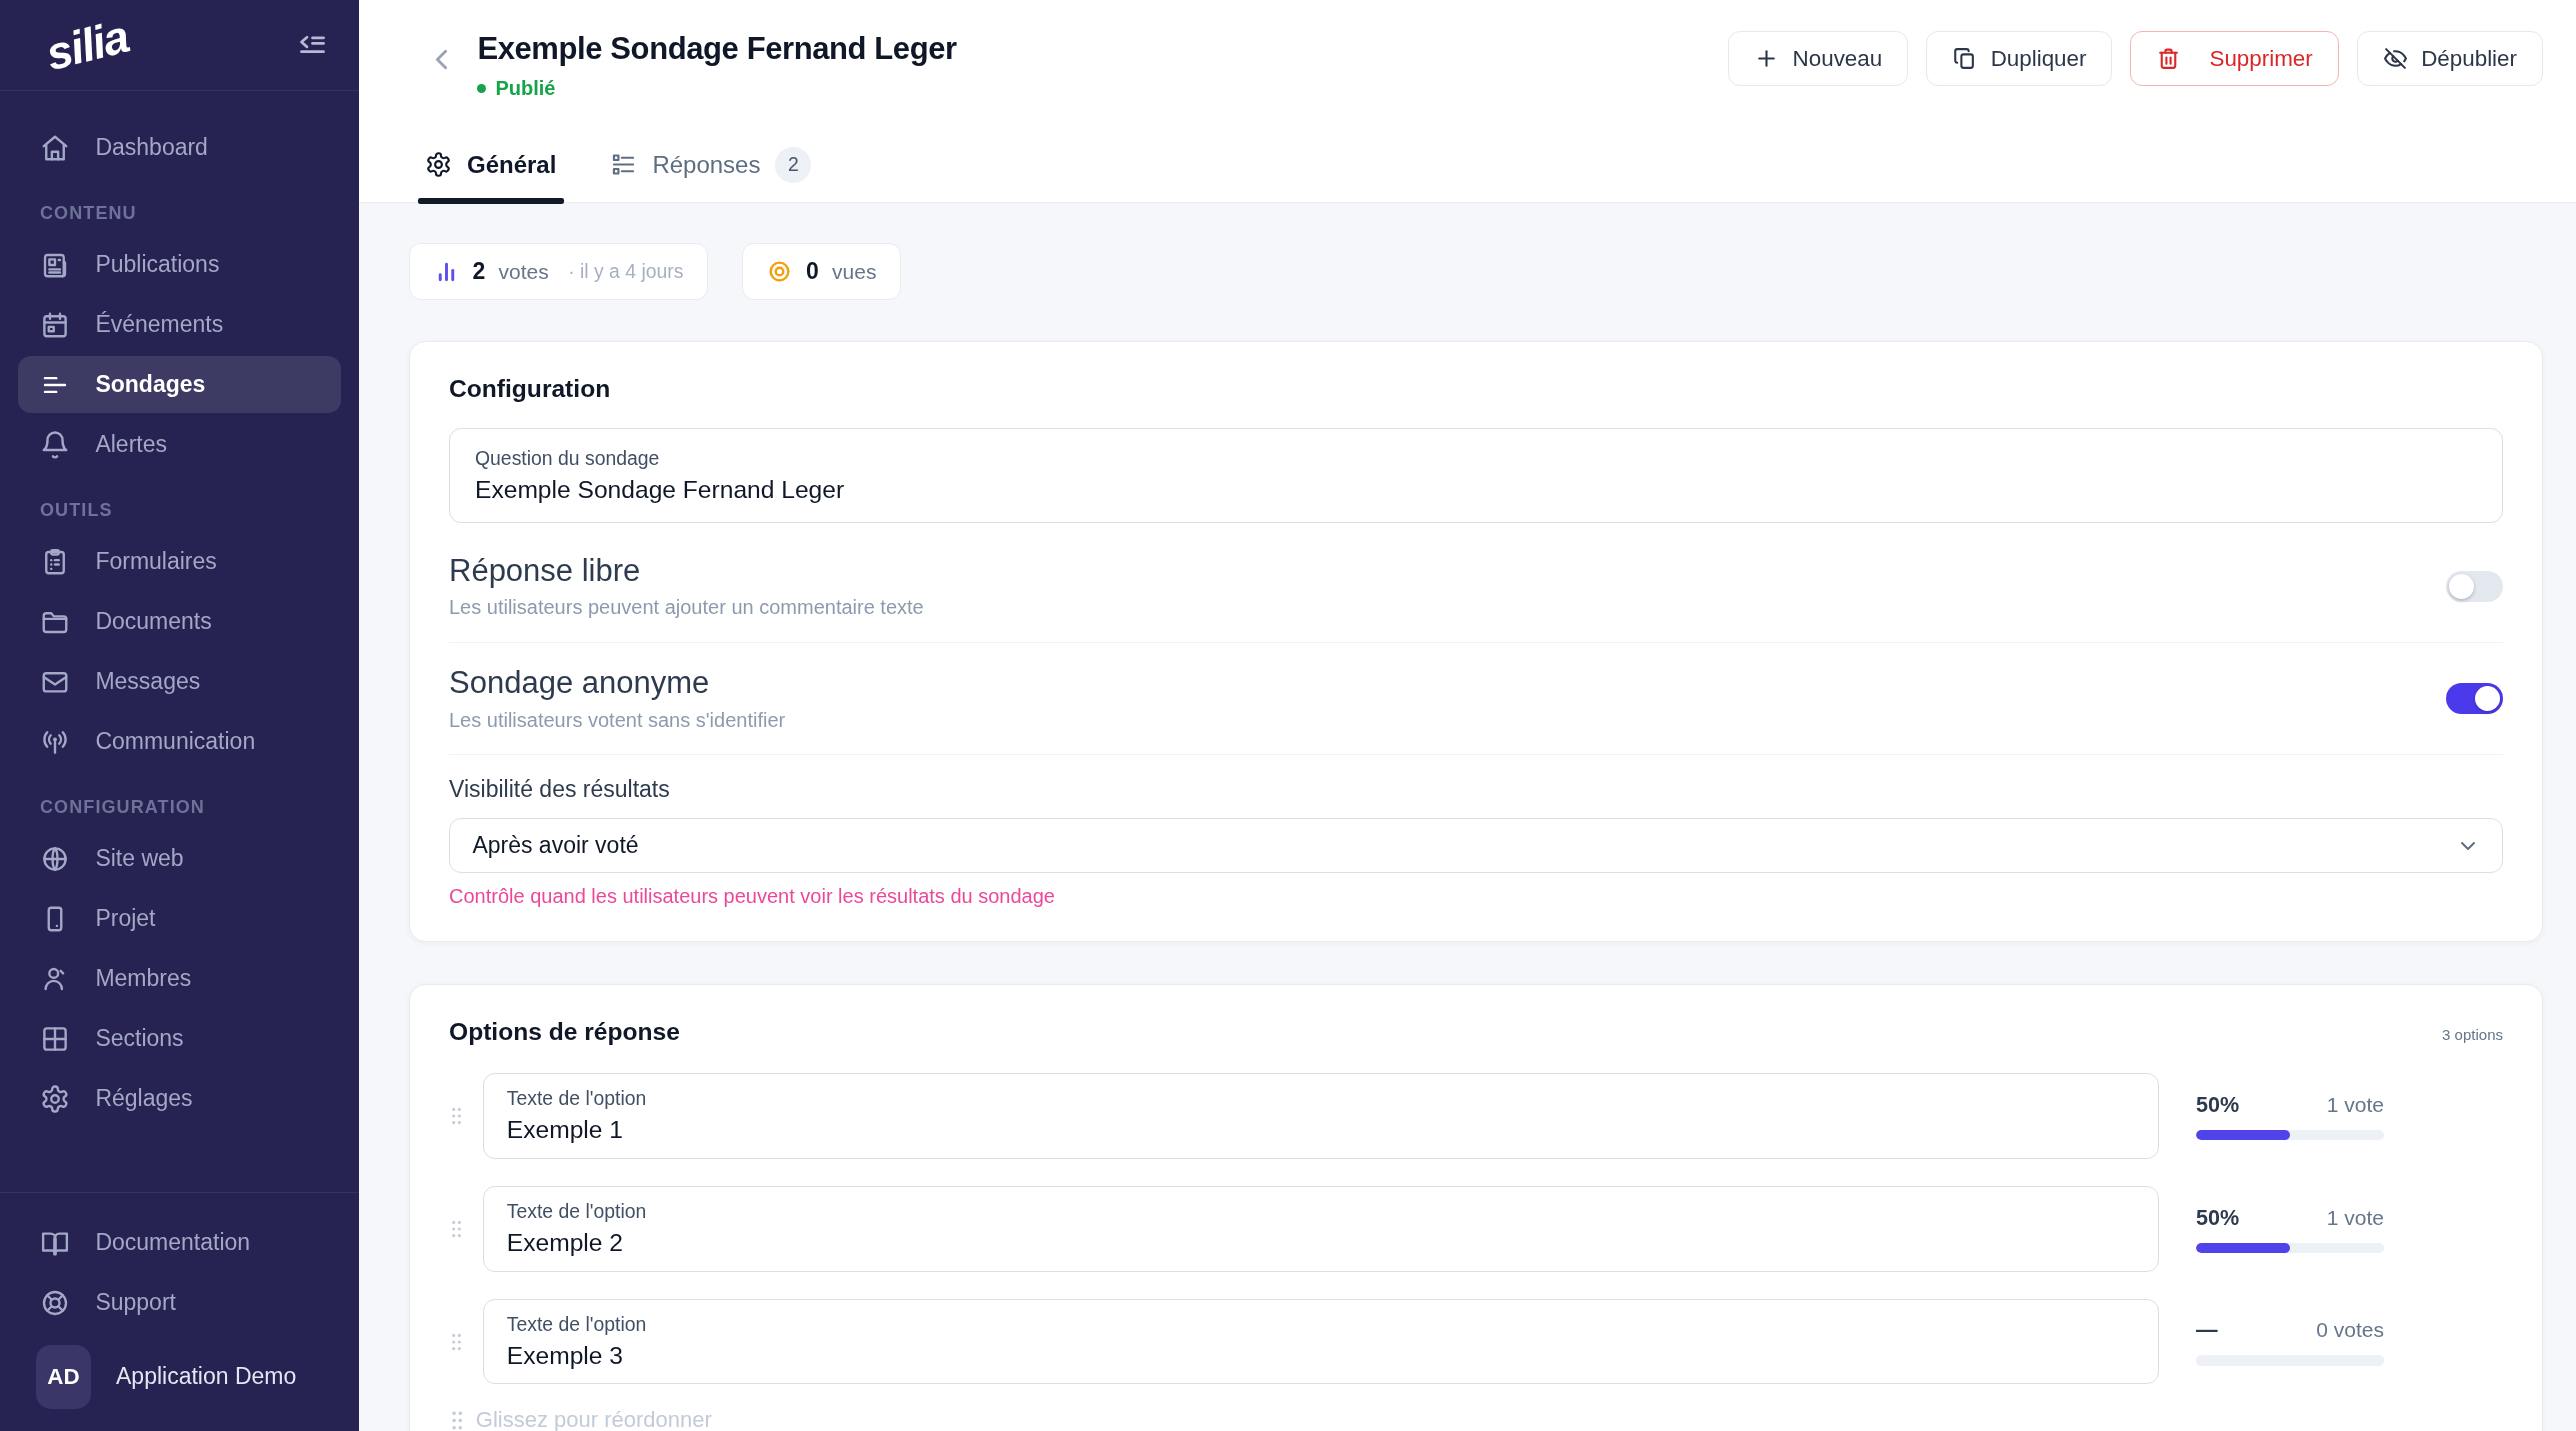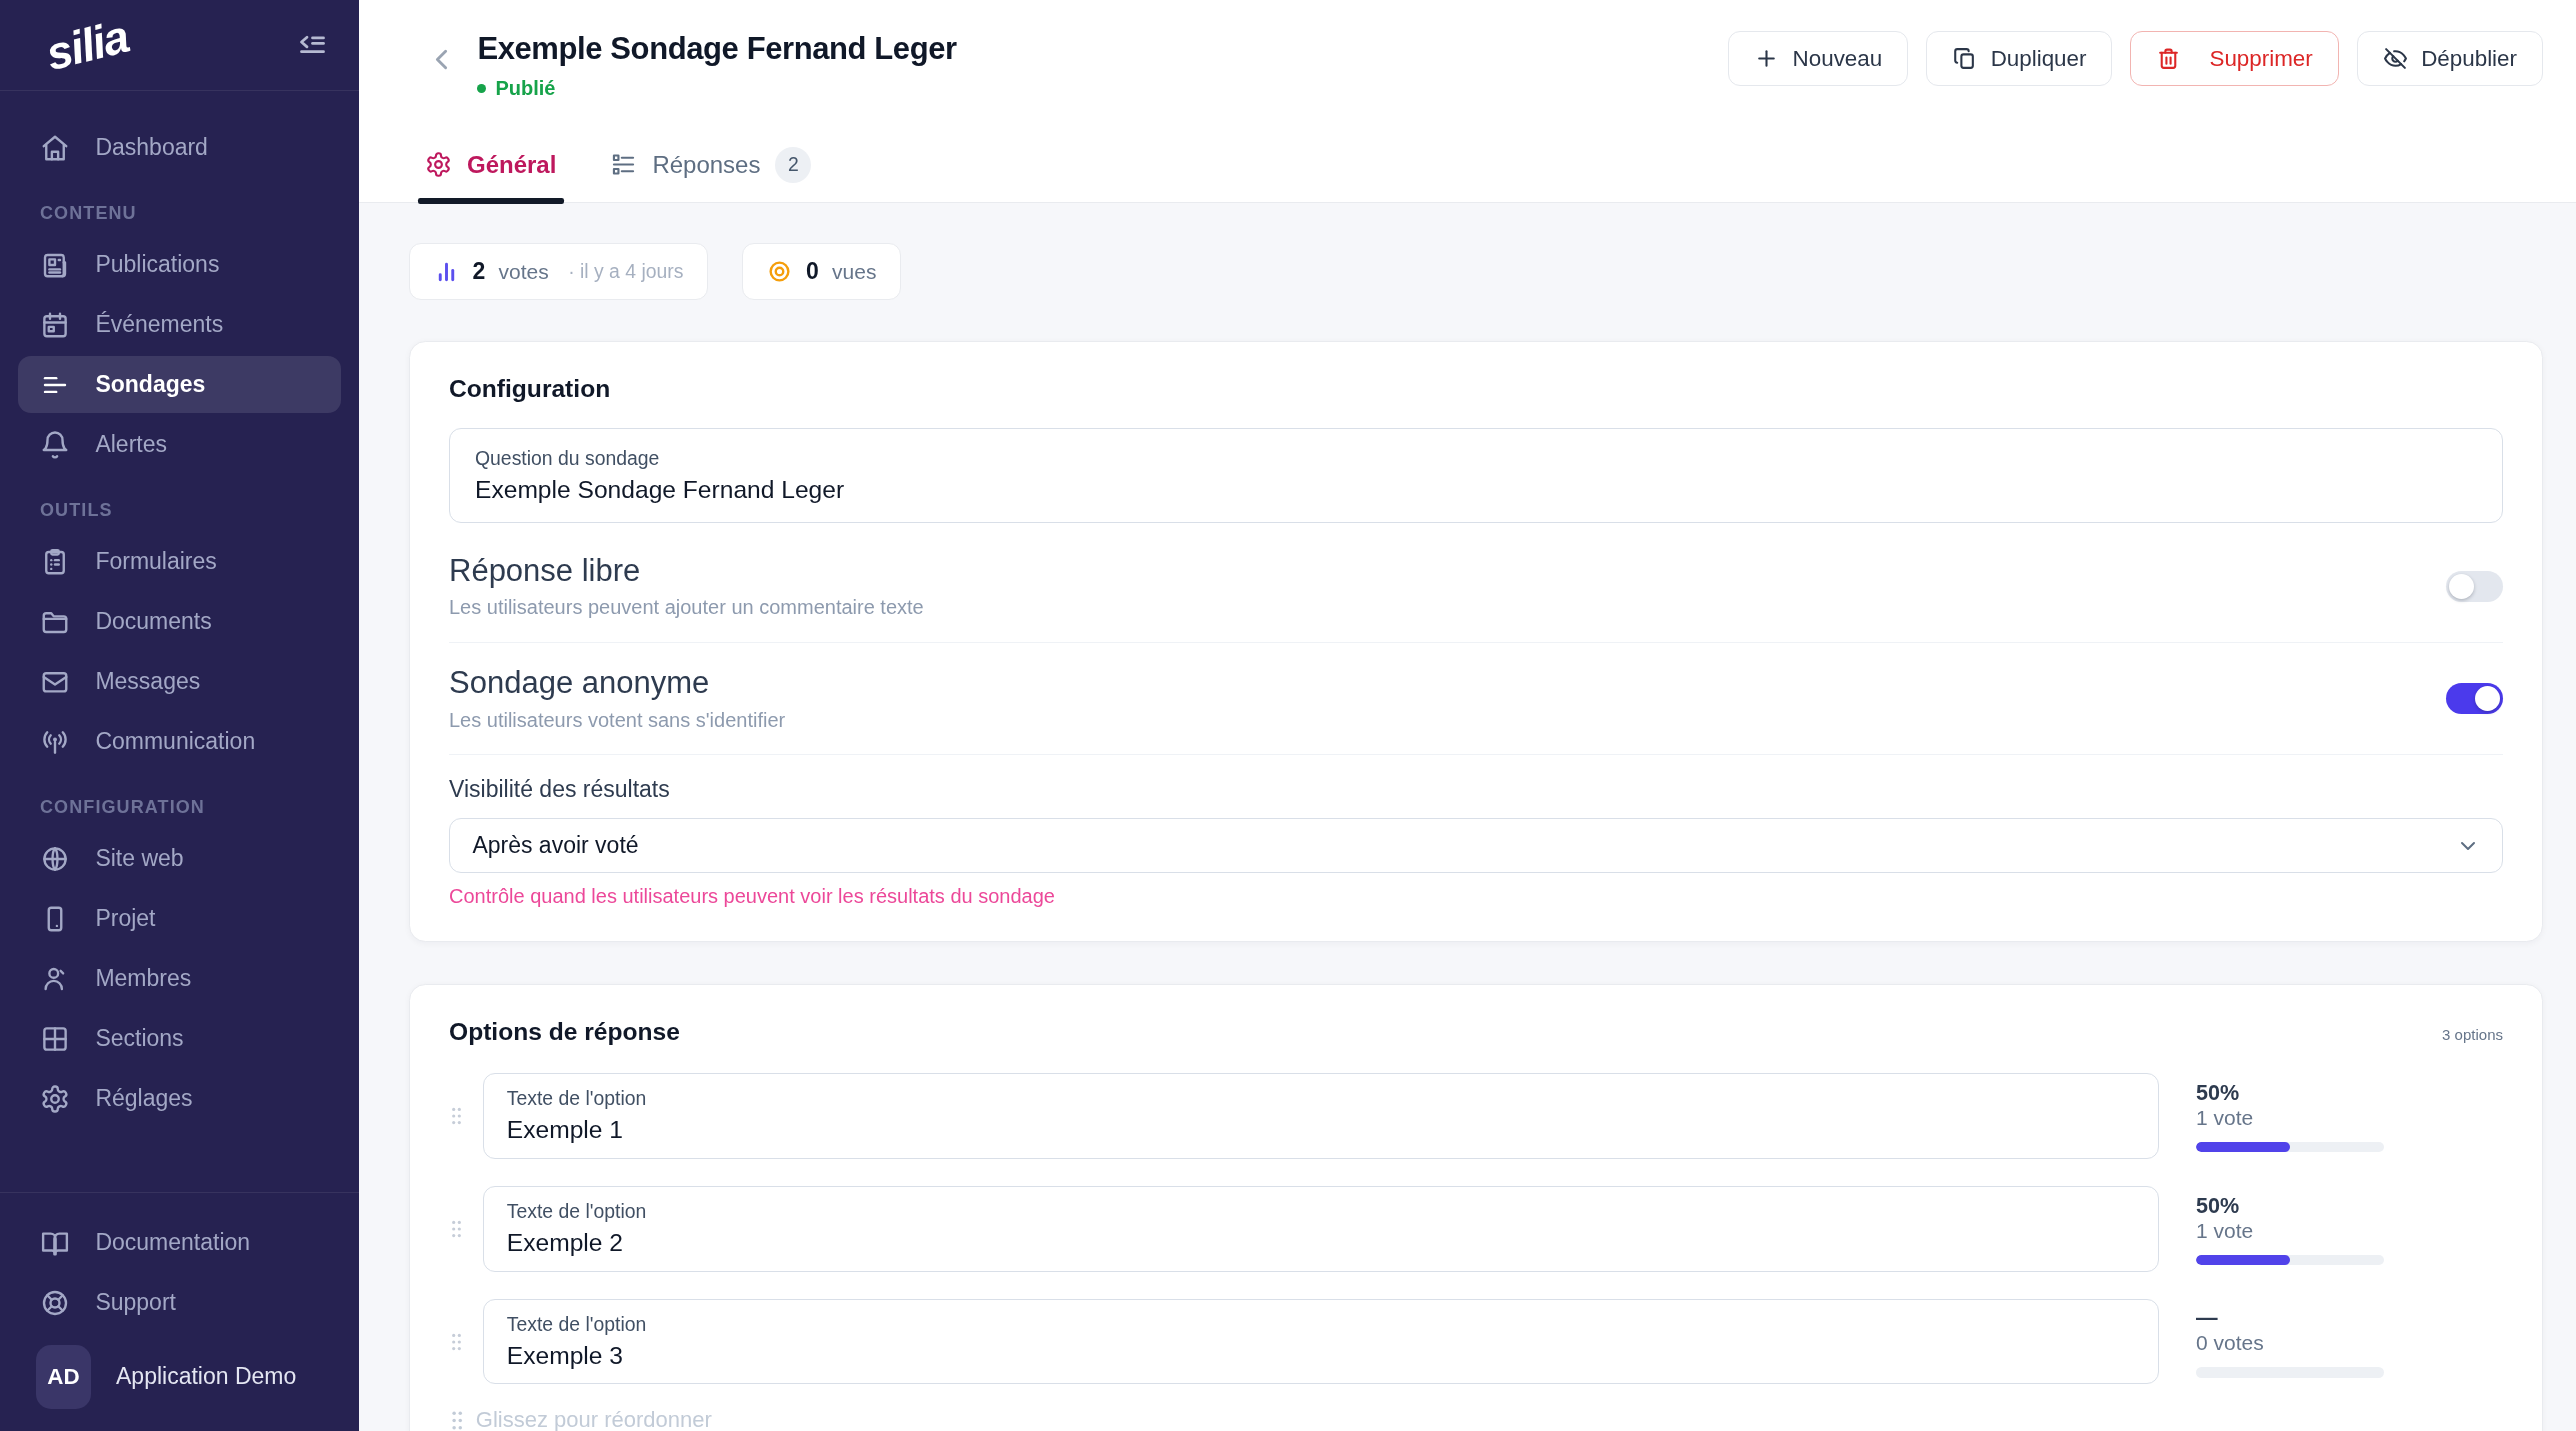--- a/index.html
+++ b/index.html
@@ -75,21 +75,21 @@
   }
   .btn .ic { width:25px; height:25px; }
   .btn.danger { color:#DC2626; border-color:#F2B4B1;gap:28px; }
 
   .tabs { position:absolute; bottom:-1.5px; left:66px; display:flex; gap:54px; }
   .tab {
     display:flex; align-items:center; gap:15px; padding-bottom:21px;
     font-size:24px; color:#5E6E82; font-weight:500; position:relative; cursor:pointer;
   }
   .tab .ic { width:27px; height:27px; }
-  .tab.active { color:#be185d; font-weight:700; }
+  .tab.active { color:#0f172a; font-weight:700; }
   .tab.active::after {
     content:""; position:absolute; left:-7.5px; right:-7.5px; bottom:0;
     height:5.2px; background:#121A28; border-radius:2.2px;
   }
   .tab-badge {
     width:36px; height:36px; border-radius:50%; background:#EDF0F4;
     font-size:19.4px; color:#45566B; font-weight:500; display:grid; place-items:center;
   }
 
   .content { flex:1; padding:40px 33px 0 50px; overflow:hidden; }
@@ -151,21 +151,21 @@
   .select-help { margin-top:12px; font-size:20px; color:#ec4899; }
 
   
   .card-options { margin-top:42px; }
   .options-head { display:flex; align-items:baseline; justify-content:space-between; }
   .options-count { font-size:15px; color:#66758A; }
   .option-row { display:flex; align-items:center; margin-top:27px; }
   .drag-handle { width:16.4px; margin-right:18px; color:#C6CDD8; cursor:grab; flex-shrink:0; }
   .option-field { flex:1; border:1.5px solid #D9DFE8; border-radius:12px; padding:13.4px 22.4px; min-width:0; }
   .option-stats { width:188px; margin-left:37px; margin-right:119px; flex-shrink:0; }
-  .stats-top { display:flex; justify-content:flex-start; align-items:baseline;flex-direction:column; }
+  .stats-top { display:flex; justify-content:space-between; align-items:baseline; }
   .pct { font-size:21.6px; font-weight:700; color:#2E3B4F; }
   .votes { font-size:21px; color:#66758A; }
   .bar { height:10.4px; border-radius:745px; background:#EDF0F4; margin-top:12px; overflow:hidden; }
   .bar-fill { height:100%; border-radius:745px; background:#5143EA; }
   .reorder-hint {
     margin-top:23px; display:flex; align-items:flex-end; gap:10.4px;
     color:#C2CBD7; font-size:22px;
   }
 </style>
 </head>

